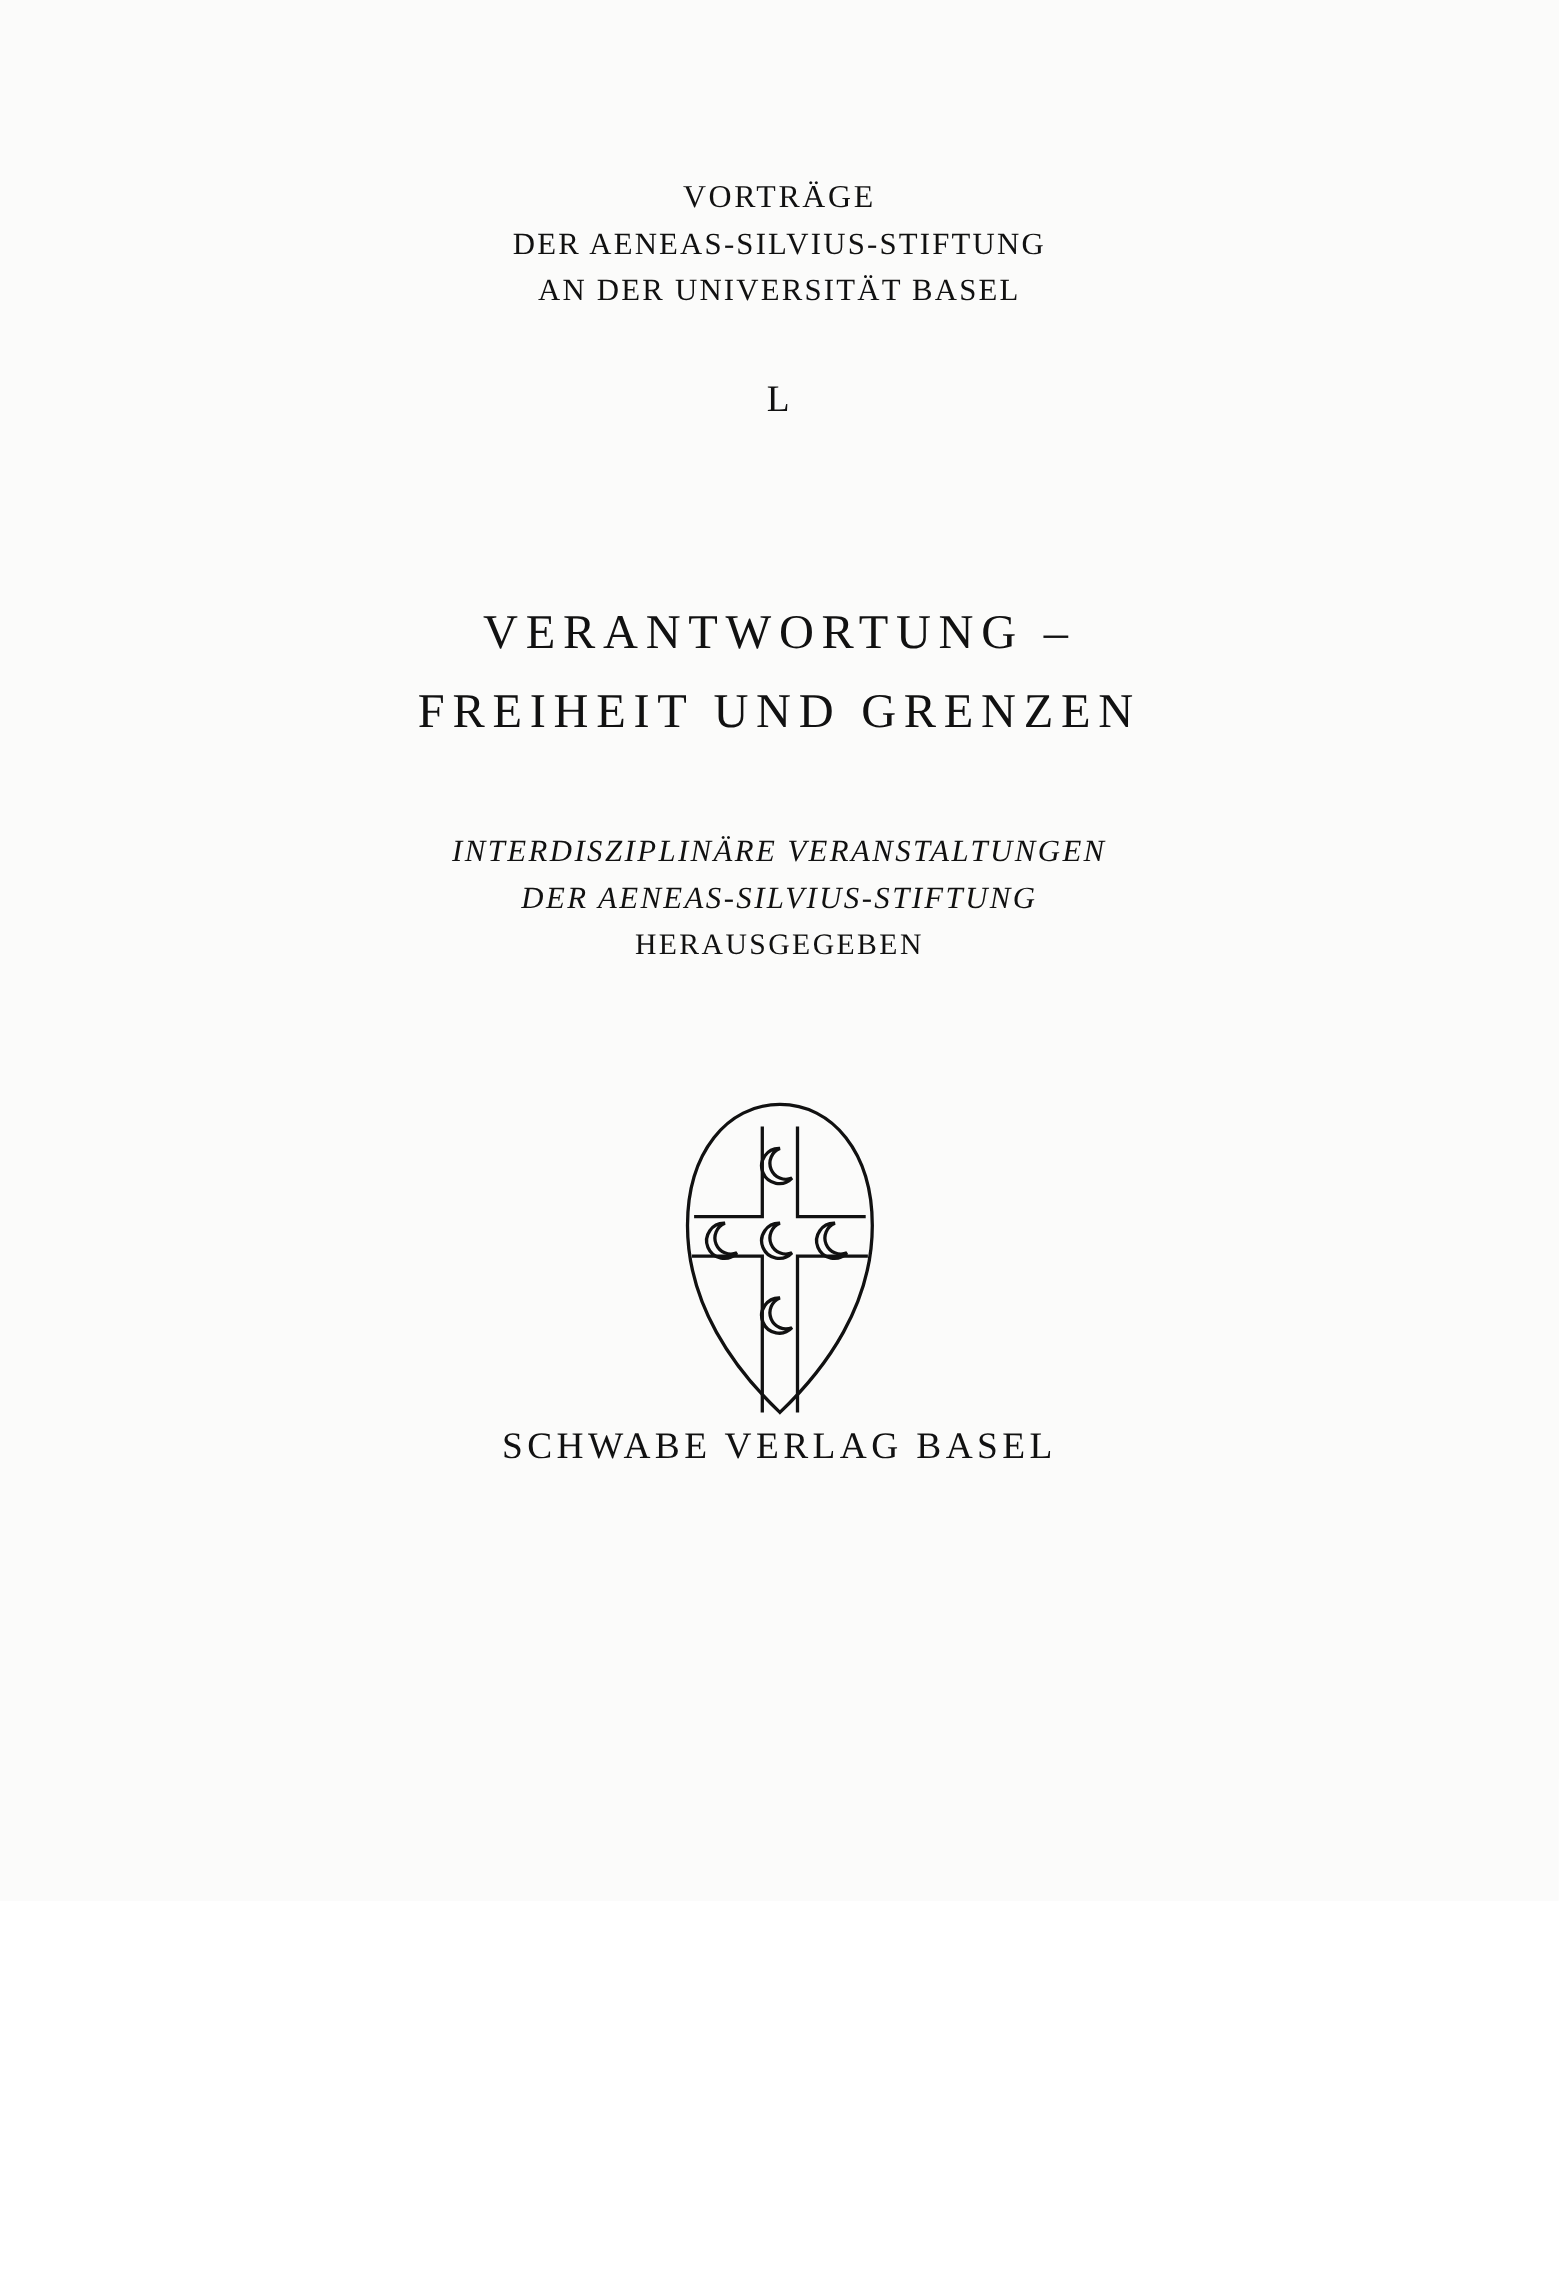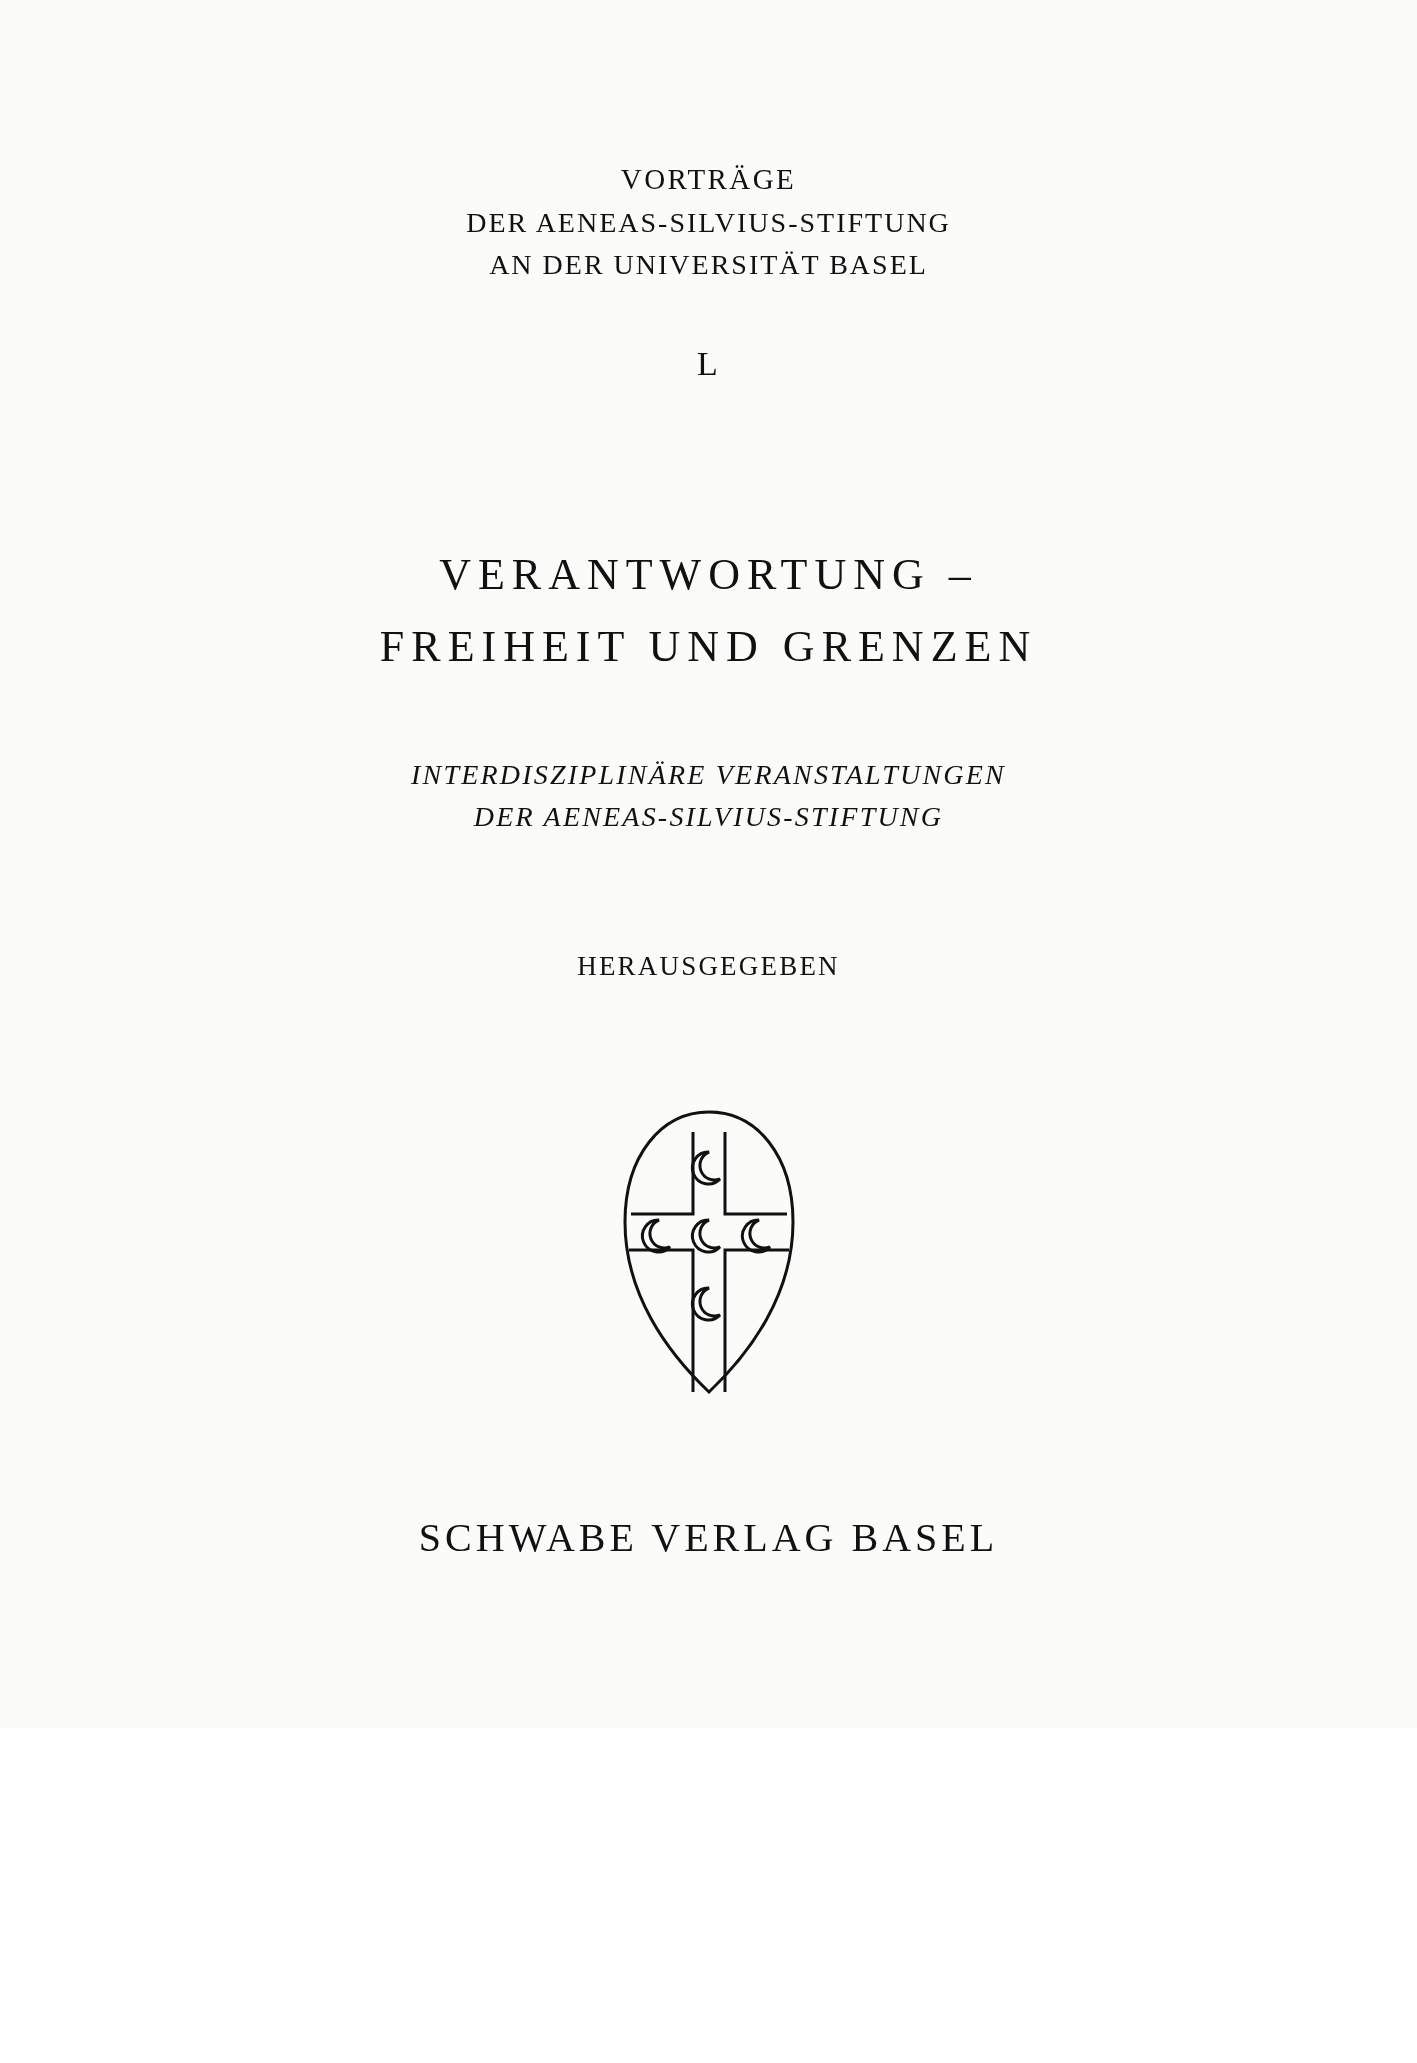--- a/index.html
+++ b/index.html
@@ -73,21 +73,20 @@
   }
   .subtitle-line {
     font-size: 28px;
     letter-spacing: 2.2px;
     text-transform: uppercase;
     white-space: nowrap;
   }
 
   
   .editor-block {
-    margin-top: 108px;
     text-align: center;
     line-height: 1.5;
   }
   .editor-line {
     font-size: 27px;
     letter-spacing: 2.2px;
     text-transform: uppercase;
     white-space: nowrap;
   }
 
@@ -98,22 +97,21 @@
     height: 300px;
   }
   .emblem svg {
     display: block;
     width: 100%;
     height: 100%;
   }
 
   
   .publisher {
-    margin-top: 110px;
-    font-size: 40px;
+    font-size: 34px;
     letter-spacing: 4px;
     text-transform: uppercase;
     white-space: nowrap;
   }
 </style>
 </head>
 <body>
 
 <div class="page">
 

